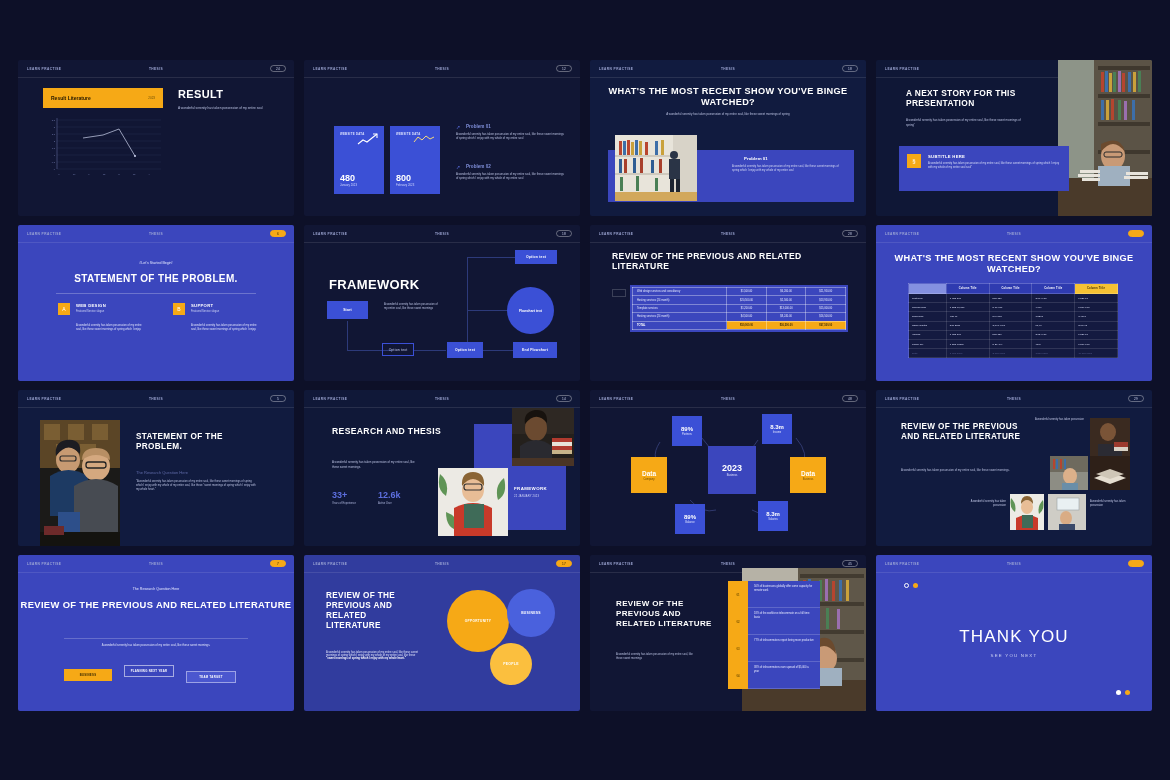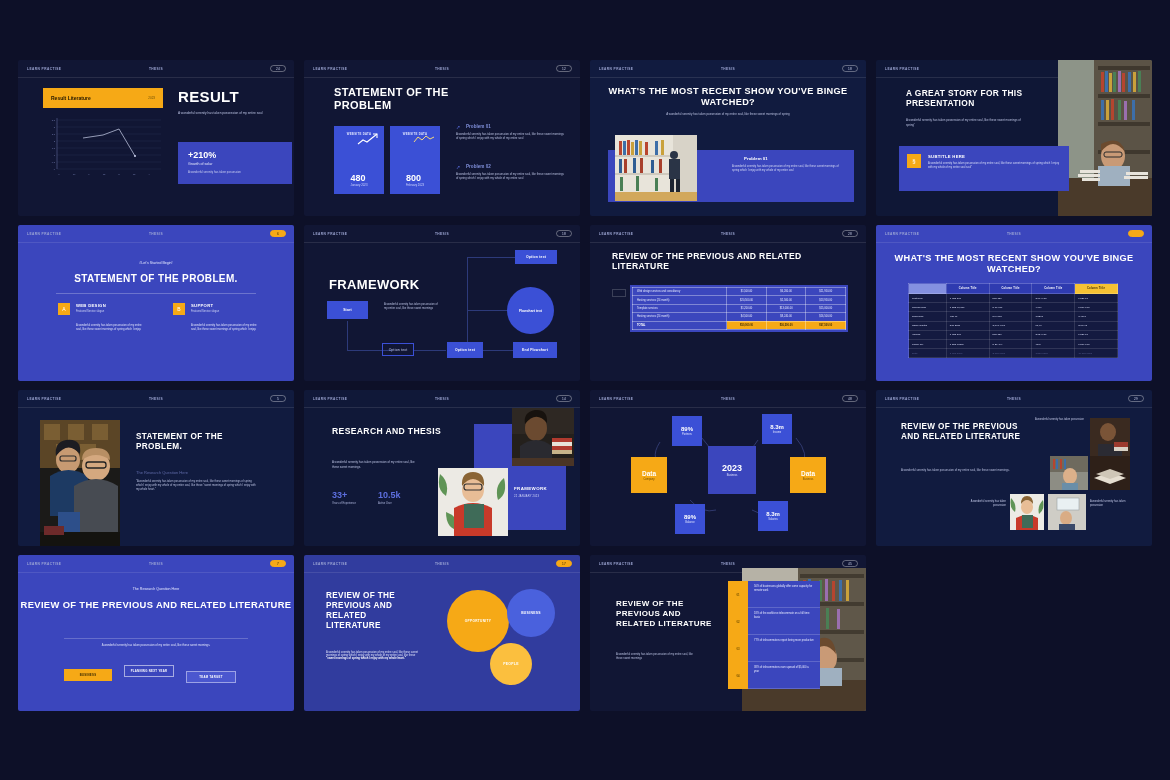--- a/index.html
+++ b/index.html
@@ -58,35 +58,35 @@
   
   .s1-card {
     position: absolute; left: 25px; top: 28px; width: 120px; height: 20px;
     background: #f6a916; display: flex; align-items: center;
     justify-content: space-between; padding: 0 8px;
   }
   .s1-card .t { font-size: 5px; color: #241800; font-weight: 700; }
   .s1-card .s { font-size: 3px; color: #6b4e06; }
   .s1-chart { position: absolute; left: 25px; top: 56px; width: 120px; height: 62px; }
   .s1-right { position: absolute; left: 160px; top: 28px; width: 92px; }
-  .s1-right .h1 { font-size: 15px; }
+  .s1-right .h1 { font-size: 11px; }
   .s1-right .body { font-size: 3.2px; margin-top: 5px; }
   .s1-stat {
     position: absolute; left: 160px; top: 82px; width: 114px; height: 42px;
     background: #3b46bd; padding: 8px 10px;
   }
   .s1-stat .big { color: #fff; font-size: 9px; font-weight: 700; }
   .s1-stat .sub { color: #e4e7fb; font-size: 3.6px; margin-top: 2px; }
   .s1-stat .body { font-size: 2.8px; margin-top: 4px; color: #c8cdf0; }
 
   
   .s2-title { position: absolute; left: 30px; top: 26px; width: 160px; font-size: 11px; }
   .s2-kpi {
     position: absolute; width: 50px; height: 68px; background: #3b50d6;
-    padding: 7px 6px; display: flex; flex-direction: column; justify-content: space-between; align-items: center;
+    padding: 7px 6px; display: flex; flex-direction: column; justify-content: space-between;
   }
   .s2-kpi.a { left: 30px; top: 66px; }
   .s2-kpi.b { left: 86px; top: 66px; }
   .s2-kpi .lab { font-size: 2.8px; color: #dfe4ff; font-weight: 700; letter-spacing: .3px; line-height: 1.4; }
   .s2-kpi .val { font-size: 9px; color: #fff; font-weight: 700; }
   .s2-kpi .dt { font-size: 2.8px; color: #cfd6ff; }
   .s2-prob { position: absolute; left: 152px; width: 110px; }
   .s2-prob.p1 { top: 64px; }
   .s2-prob.p2 { top: 104px; }
   .s2-prob .hd { font-size: 4.6px; color: #7f8ed8; font-weight: 700; margin-bottom: 3px; padding-left: 10px; }
@@ -272,34 +272,28 @@
           <text x="106" y="59">4</text>
         </g>
         <polyline points="40,22 60,19 76,13 92,40" fill="none" stroke="#cfd5ef" stroke-width=".7"></polyline>
         <circle cx="92" cy="40" r="1" fill="#cfd5ef"></circle>
       </svg>
     </div>
     <div class="s1-right">
       <div class="h1">RESULT</div>
       <div class="body">A wonderful serenity has taken possession of my entire soul</div>
     </div>
-    <div class="s1-stat">
-      <div class="big">+210%</div>
-      <div class="sub">Growth of solar</div>
-      <div class="body">A wonderful serenity has taken possession</div>
-    </div>
   </div>
 
   <div class="slide dark2">
     <div class="bar">
       <span class="brand">LEARN PRACTISE</span>
       <span class="mid">THESIS</span>
       <span class="num">12</span>
     </div>
-    <div class="h1 s2-title">STATEMENT OF THE PROBLEM</div>
 
     <div class="s2-kpi a">
       <div>
         <div class="lab">WEBSITE DATA</div>
         <svg width="22" height="14" viewBox="0 0 22 14" style="position:absolute;right:5px;top:7px">
           <polyline points="1,11 6,7 10,9 20,1" fill="none" stroke="#fff" stroke-width="1.1"></polyline>
           <polyline points="16,1 20,1 20,5" fill="none" stroke="#fff" stroke-width="1.1"></polyline>
         </svg>
       </div>
       <div>
@@ -434,21 +428,21 @@
             <rect x="20" y="114" width="22" height="3"></rect>
             <rect x="24" y="118" width="18" height="3"></rect>
            <rect x="68" y="112" width="22" height="3"></rect>
             <rect x="66" y="116" width="24" height="3"></rect>
           </g>
       </svg>
     </div>
     <div class="bar" style="right:94px">
       <span class="brand">LEARN PRACTISE</span>
     </div>
-    <div class="h1 s4-title">A GREAT STORY FOR THIS PRESENTATION</div>
+    <div class="h1 s4-title">A NEXT STORY FOR THIS PRESENTATION</div>
     <div class="body s4-body">A wonderful serenity has taken possession of my entire soul, like these sweet mornings of spring"</div>
     <div class="s4-band">
       <div class="s4-icon">§</div>
       <div>
         <div class="hd">SUBTITLE HERE</div>
         <div class="body">A wonderful serenity has taken possession of my entire soul, like these sweet mornings of spring which I enjoy with my whole of my entire soul soul"</div>
       </div>
     </div>
   </div>
 
@@ -703,21 +697,21 @@
       </svg>
     </div>
     <div class="h1 s10-title">RESEARCH AND THESIS</div>
     <div class="body s10-body">A wonderful serenity has taken possession of my entire soul, like these sweet mornings.</div>
     <div class="s10-stats">
       <div>
         <div class="n">33+</div>
         <div class="c">Years of Experience</div>
       </div>
       <div>
-        <div class="n">10.5k</div>
+        <div class="n">12.6k</div>
         <div class="c">Active User</div>
       </div>
     </div>
     <div class="s10-ft">
       <div class="hd">FRAMEWORK</div>
       <div class="dt">22 JANUARY 2023</div>
     </div>
   </div>
 
   <div class="slide dark2">
@@ -914,14 +908,31 @@
     <div class="s15-list">
       <div class="s15-item">50% of businesses globally offer some capacity for remote work</div>
       <div class="s15-item">18% of the workforce telecommute on a full time basis</div>
       <div class="s15-item">77% of telecommuters report being more productive</div>
       <div class="s15-item">38% of telecommuters earn upward of $5,000 a year</div>
     </div>
     <div class="h1 s15-title">REVIEW OF THE PREVIOUS AND RELATED LITERATURE</div>
     <div class="body s15-body">A wonderful serenity has taken possession of my entire soul, like these sweet mornings</div>
   </div>
 
+  <div class="slide" style="background:#3b46bd">
+    <div class="bar">
+      <span class="brand">LEARN PRACTISE</span>
+      <span class="mid">THESIS</span>
+      <span class="num solid"></span>
+    </div>
+    <div class="s16-dots">
+      <span class="dot ring"></span>
+      <span class="dot y"></span>
+    </div>
+    <div class="s16-title">THANK YOU</div>
+    <div class="s16-sub">SEE YOU NEXT</div>
+    <div class="s16-bot">
+      <span class="dot w"></span>
+      <span class="dot y"></span>
+    </div>
+  </div>
 
 </div>
 
 </body></html>

